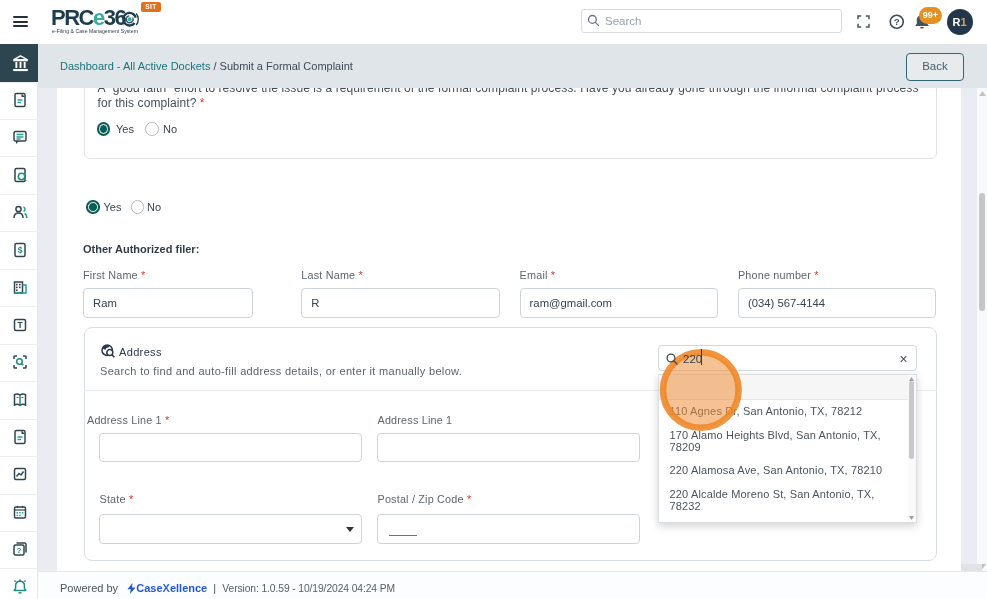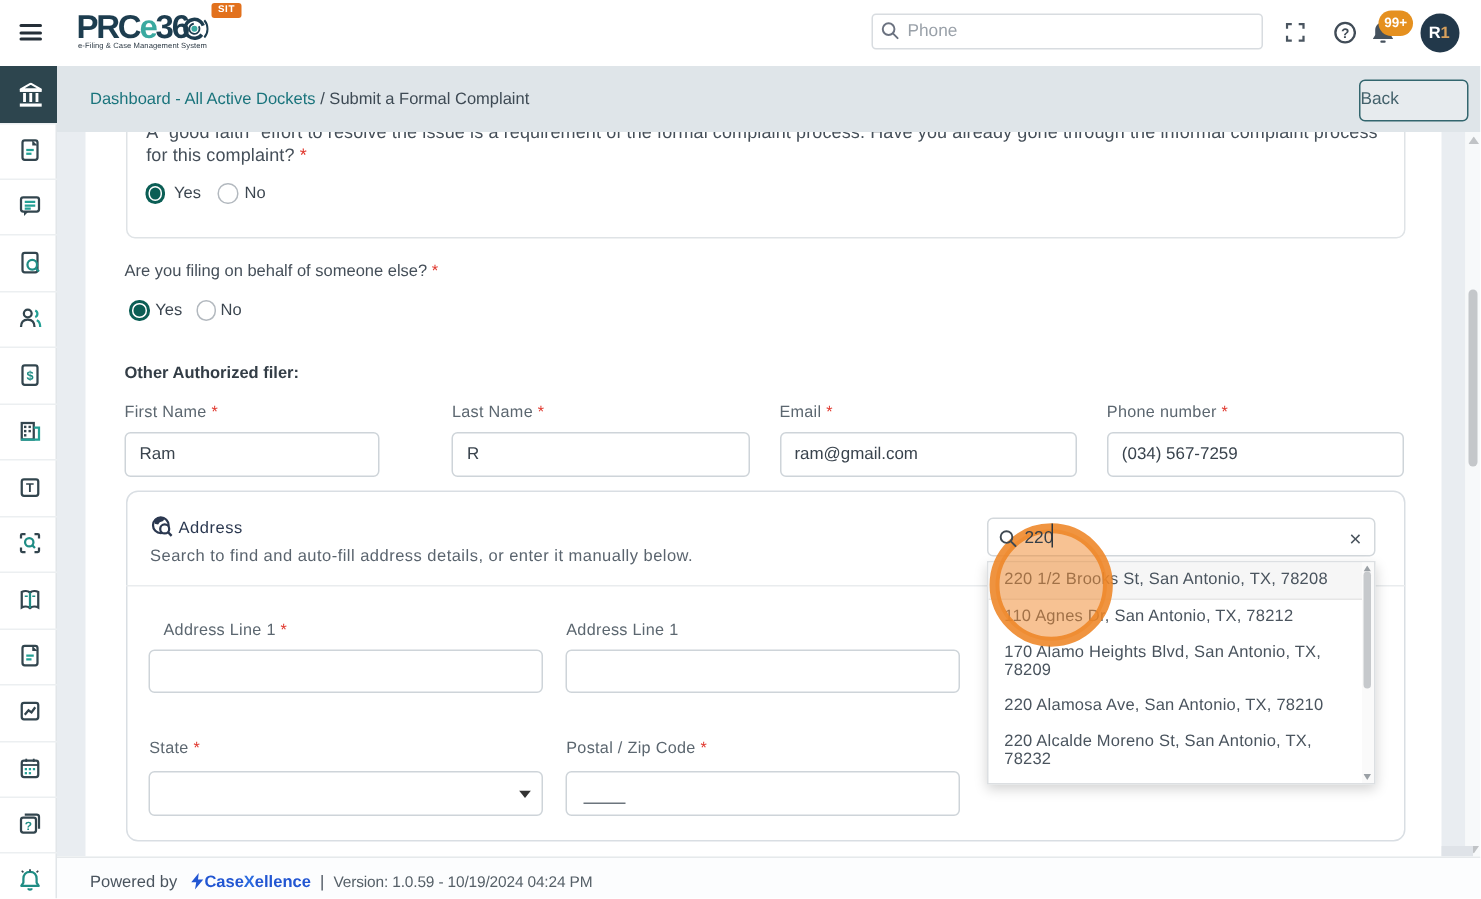--- a/index.html
+++ b/index.html
@@ -27,42 +27,42 @@
 </svg>
 <div class="abs" style="left:52px;top:27.8px;width:120px;font-size:5.1px;letter-spacing:.05px;color:#2e3b46">e-Filing &amp; Case Management System</div>
 
 <div class="abs" style="left:141px;top:2px;width:20px;height:10px;background:#e2711d;border-radius:2px;color:#fff;font-size:6.5px;font-weight:bold;text-align:center;line-height:10px;letter-spacing:.4px">SIT</div>
 
 <div class="abs" style="left:581px;top:9px;width:261px;height:24px;border:1px solid #d8dce0;border-radius:3px;box-sizing:border-box"></div>
 <svg class="abs" style="left:587px;top:14px" width="13" height="13" viewBox="0 0 13 13">
   <circle cx="5.4" cy="5.4" r="3.9" fill="none" stroke="#6b7280" stroke-width="1.3"></circle>
   <line x1="8.4" y1="8.4" x2="11.4" y2="11.4" stroke="#6b7280" stroke-width="1.3" stroke-linecap="round"></line>
 </svg>
-<div class="abs" style="left:605px;top:15px;font-size:11.5px;color:#9aa1a9">Phone</div>
+<div class="abs" style="left:605px;top:15px;font-size:11.5px;color:#9aa1a9">Search</div>
 
 <svg class="abs" style="left:856.5px;top:15px" width="13" height="13" viewBox="0 0 13 13" fill="none" stroke="#4a5560" stroke-width="1.5">
   <path d="M1 4.2 V1 H4.2 M8.8 1 H12 V4.2 M12 8.8 V12 H8.8 M4.2 12 H1 V8.8"></path>
 </svg>
 
 <svg class="abs" style="left:888.5px;top:14px" width="15.5" height="15.5" viewBox="0 0 16 16">
   <circle cx="8" cy="8" r="6.7" fill="none" stroke="#414c57" stroke-width="1.6"></circle>
   <text x="8" y="11.4" font-size="9.5" font-weight="bold" fill="#414c57" text-anchor="middle" font-family="Liberation Sans">?</text>
 </svg>
 
 <svg class="abs" style="left:914px;top:15px" width="16" height="14" viewBox="0 0 16 14">
   <path d="M8 0 C4.7 0 2.8 2.3 2.8 5.2 L2.8 8.4 L1.2 11 L14.8 11 L13.2 8.4 L13.2 5.2 C13.2 2.3 11.3 0 8 0 Z" fill="#46525e"></path>
   <rect x="6.2" y="12" width="3.6" height="1.5" rx=".75" fill="#46525e"></rect>
 </svg>
 <div class="abs" style="left:919px;top:6.5px;width:23px;height:17.5px;background:#e5901f;border-radius:8.5px;color:#fff;font-size:9px;font-weight:bold;text-align:center;line-height:17.5px">99+</div>
 
 <div class="abs" style="left:946.5px;top:8.5px;width:26px;height:26px;border-radius:50%;background:#22384a;color:#fff;font-size:11px;font-weight:bold;text-align:center;line-height:26px">R<span style="color:#d8a05c">1</span></div>
 
 <div class="abs" style="left:38px;top:44px;width:949px;height:44px;background:#dfe5e9"></div>
 <div class="abs" style="left:60px;top:60px;font-size:11px;color:#1a747c">Dashboard - All Active Dockets <span style="color:#3e4a54">/ Submit a Formal Complaint</span></div>
-<div class="abs" style="left:906px;top:53px;width:73px;height:28px;border:1.5px solid #33666e;border-radius:4px;box-sizing:border-box;background:rgba(255,255,255,.25);color:#44626c;font-size:11.5px;line-height:25px">Back</div>
+<div class="abs" style="left:906px;top:53px;width:58px;height:28px;border:1.5px solid #33666e;border-radius:4px;box-sizing:border-box;background:rgba(255,255,255,.25);color:#44626c;font-size:11.5px;text-align:center;line-height:25px">Back</div>
 
 <div class="abs" id="sidebar" style="left:0;top:44px;width:38px;height:555px;background:#fff;border-right:1px solid #e2e6e9;box-sizing:border-box"></div>
 <div class="abs" style="left:0;top:44px;width:38px;height:37.5px;background:#2d454e"></div>
 
 <svg class="abs" style="left:12px;top:54.5px" width="17" height="17" viewBox="0 0 17 17" fill="#fff">
   <path d="M8.5 0.8 L15.2 4.6 L1.8 4.6 Z" fill="none" stroke="#fff" stroke-width="1.4" stroke-linejoin="round"></path>
   <rect x="1.2" y="4.8" width="14.6" height="1.5"></rect>
   <rect x="3.4" y="7" width="1.9" height="6"></rect>
     <rect x="7.55" y="7" width="1.9" height="6"></rect>
     <rect x="11.7" y="7" width="1.9" height="6"></rect>
@@ -173,67 +173,65 @@
 <div class="abs" id="panel" style="left:57px;top:88px;width:904px;height:483px;background:#fff;overflow:hidden">
 
   <div class="abs" style="left:27px;top:-20px;width:853px;height:90.5px;border:1px solid #dfe3e6;border-radius:6px;box-sizing:border-box"></div>
   <div class="abs" style="left:40.5px;top:-7px;width:845px;font-size:12px;letter-spacing:.08px;color:#454f59;line-height:15px">A "good faith" effort to resolve the issue is a requirement of the formal complaint process. Have you already gone through the informal complaint process<br>for this complaint? <span class="req">*</span></div>
 
   <div class="abs radio-on" style="left:39.5px;top:34px"></div>
   <div class="abs" style="left:59px;top:34.5px;font-size:11px;color:#3c4650">Yes</div>
   <div class="abs radio-off" style="left:88px;top:34px"></div>
   <div class="abs" style="left:106px;top:34.5px;font-size:11px;color:#3c4650">No</div>
 
-  <div class="abs" style="left:26px;top:87px;font-size:11px;color:#454f59">Are you filing on behalf of someone else? <span class="req">*</span></div>
   <div class="abs radio-on" style="left:29px;top:112px"></div>
   <div class="abs" style="left:46.5px;top:112.5px;font-size:11px;color:#3c4650">Yes</div>
   <div class="abs radio-off" style="left:73.5px;top:112px"></div>
   <div class="abs" style="left:90px;top:112.5px;font-size:11px;color:#3c4650">No</div>
 
   <div class="abs" style="left:26px;top:155px;font-size:11px;font-weight:bold;color:#333d46">Other Authorized filer:</div>
   <div class="abs lbl" style="left:26px;top:181px">First Name <span class="req">*</span></div>
   <div class="abs lbl" style="left:244.3px;top:181px">Last Name <span class="req">*</span></div>
   <div class="abs lbl" style="left:462.6px;top:181px">Email <span class="req">*</span></div>
   <div class="abs lbl" style="left:680.9px;top:181px">Phone number <span class="req">*</span></div>
   <div class="inp" style="left:26px;top:199.5px;width:170px;height:30px">Ram</div>
   <div class="inp" style="left:244.3px;top:199.5px;width:198.6px;height:30px">R</div>
   <div class="inp" style="left:462.6px;top:199.5px;width:198.6px;height:30px">ram@gmail.com</div>
-  <div class="inp" style="left:680.9px;top:199.5px;width:198.6px;height:30px">(034) 567-7259</div>
+  <div class="inp" style="left:680.9px;top:199.5px;width:198.6px;height:30px">(034) 567-4144</div>
 
   <div class="abs" style="left:27px;top:239px;width:853px;height:233.5px;border:1px solid #d9dee3;border-radius:8px;box-sizing:border-box"></div>
   <div class="abs" style="left:27px;top:301.5px;width:853px;height:1px;background:#e9ecee"></div>
   <svg class="abs" style="left:44px;top:255.5px" width="15" height="15" viewBox="0 0 15 15">
     <circle cx="6.2" cy="6.2" r="5.2" fill="none" stroke="#2b3850" stroke-width="1.5"></circle>
     <path d="M2.3 2.1 C3.9 0.7 6.9 0.5 8.8 1.5 L7.8 3.3 L5.5 4.1 L4.4 5.7 L2.1 5.1 Z" fill="#2b3850"></path>
     <circle cx="8.8" cy="8.6" r="3" fill="#fff" stroke="#2b3850" stroke-width="1.5"></circle>
     <line x1="11" y1="10.8" x2="13.4" y2="13.2" stroke="#2b3850" stroke-width="1.6"></line>
   </svg>
   <div class="abs" style="left:62px;top:257.5px;font-size:11px;font-weight:normal;color:#2b3850;letter-spacing:.35px">Address</div>
   <div class="abs" style="left:43px;top:276.5px;font-size:11px;letter-spacing:.32px;color:#5a646e">Search to find and auto-fill address details, or enter it manually below.</div>
 
   <div class="abs" style="left:600.5px;top:257px;width:259.5px;height:26px;border:1px solid #d3d8dc;border-radius:4px;box-sizing:border-box"></div>
   <div class="abs" style="left:842.5px;top:263.5px;font-size:14px;color:#4a545e;line-height:14px">×</div>
 
-  <div class="abs lbl" style="left:52px;top:326px">Address Line 1 <span class="req">*</span></div>
+  <div class="abs lbl" style="left:30px;top:326px">Address Line 1 <span class="req">*</span></div>
   <div class="abs lbl" style="left:320.5px;top:326px">Address Line 1</div>
   <div class="inp" style="left:42px;top:345px;width:262.5px;height:29px"></div>
   <div class="inp" style="left:320px;top:345px;width:262.5px;height:29px"></div>
   <div class="abs lbl" style="left:42.5px;top:404.5px">State <span class="req">*</span></div>
   <div class="abs lbl" style="left:320.5px;top:404.5px">Postal / Zip Code <span class="req">*</span></div>
   <div class="inp" style="left:42px;top:426px;width:262.5px;height:29.5px"></div>
   <svg class="abs" style="left:289px;top:438.5px" width="8" height="5" viewBox="0 0 8 5">
       <path d="M0 0 L8 0 L4 5 Z" fill="#333"></path>
     </svg>
   <div class="inp" style="left:320px;top:426px;width:262.5px;height:29.5px"></div>
   <div class="abs" style="left:332px;top:446.5px;width:28px;height:1.3px;background:#6c757d"></div>
 </div>
 
 <div class="abs" id="dd" style="left:657.5px;top:374px;width:259.5px;height:149px;background:#fff;border:1px solid #dcdfe2;box-sizing:border-box;box-shadow:0 3px 8px rgba(0,0,0,.18)">
   <div style="position:absolute;left:0;top:0;width:100%;height:24.5px;background:#f6f6f6;border-bottom:1px solid #e6e6e6;box-sizing:border-box"></div>
-  <div class="abs dditem" style="left:11px;top:5px">220 1/2 Brooks St, San Antonio, TX, 78208</div>
   <div class="abs dditem" style="left:11px;top:29.5px">110 Agnes Dr, San Antonio, TX, 78212</div>
   <div class="abs dditem" style="left:11px;top:53.5px;width:228px">170 Alamo Heights Blvd, San Antonio, TX, 78209</div>
   <div class="abs dditem" style="left:11px;top:88.5px">220 Alamosa Ave, San Antonio, TX, 78210</div>
   <div class="abs dditem" style="left:11px;top:113px;width:228px">220 Alcalde Moreno St, San Antonio, TX, 78232</div>
 
   <div class="abs" style="right:0;top:0;width:8.5px;height:100%;background:#fafafa"></div>
   <svg class="abs" style="right:1.6px;top:2px" width="5" height="4" viewBox="0 0 5 4">
       <path d="M0 4 L5 4 L2.5 0 Z" fill="#9aa0a5"></path>
     </svg>
   <div class="abs" style="right:1.6px;top:6px;width:5.5px;height:78px;background:#c6c9cc;border-radius:3px"></div>

